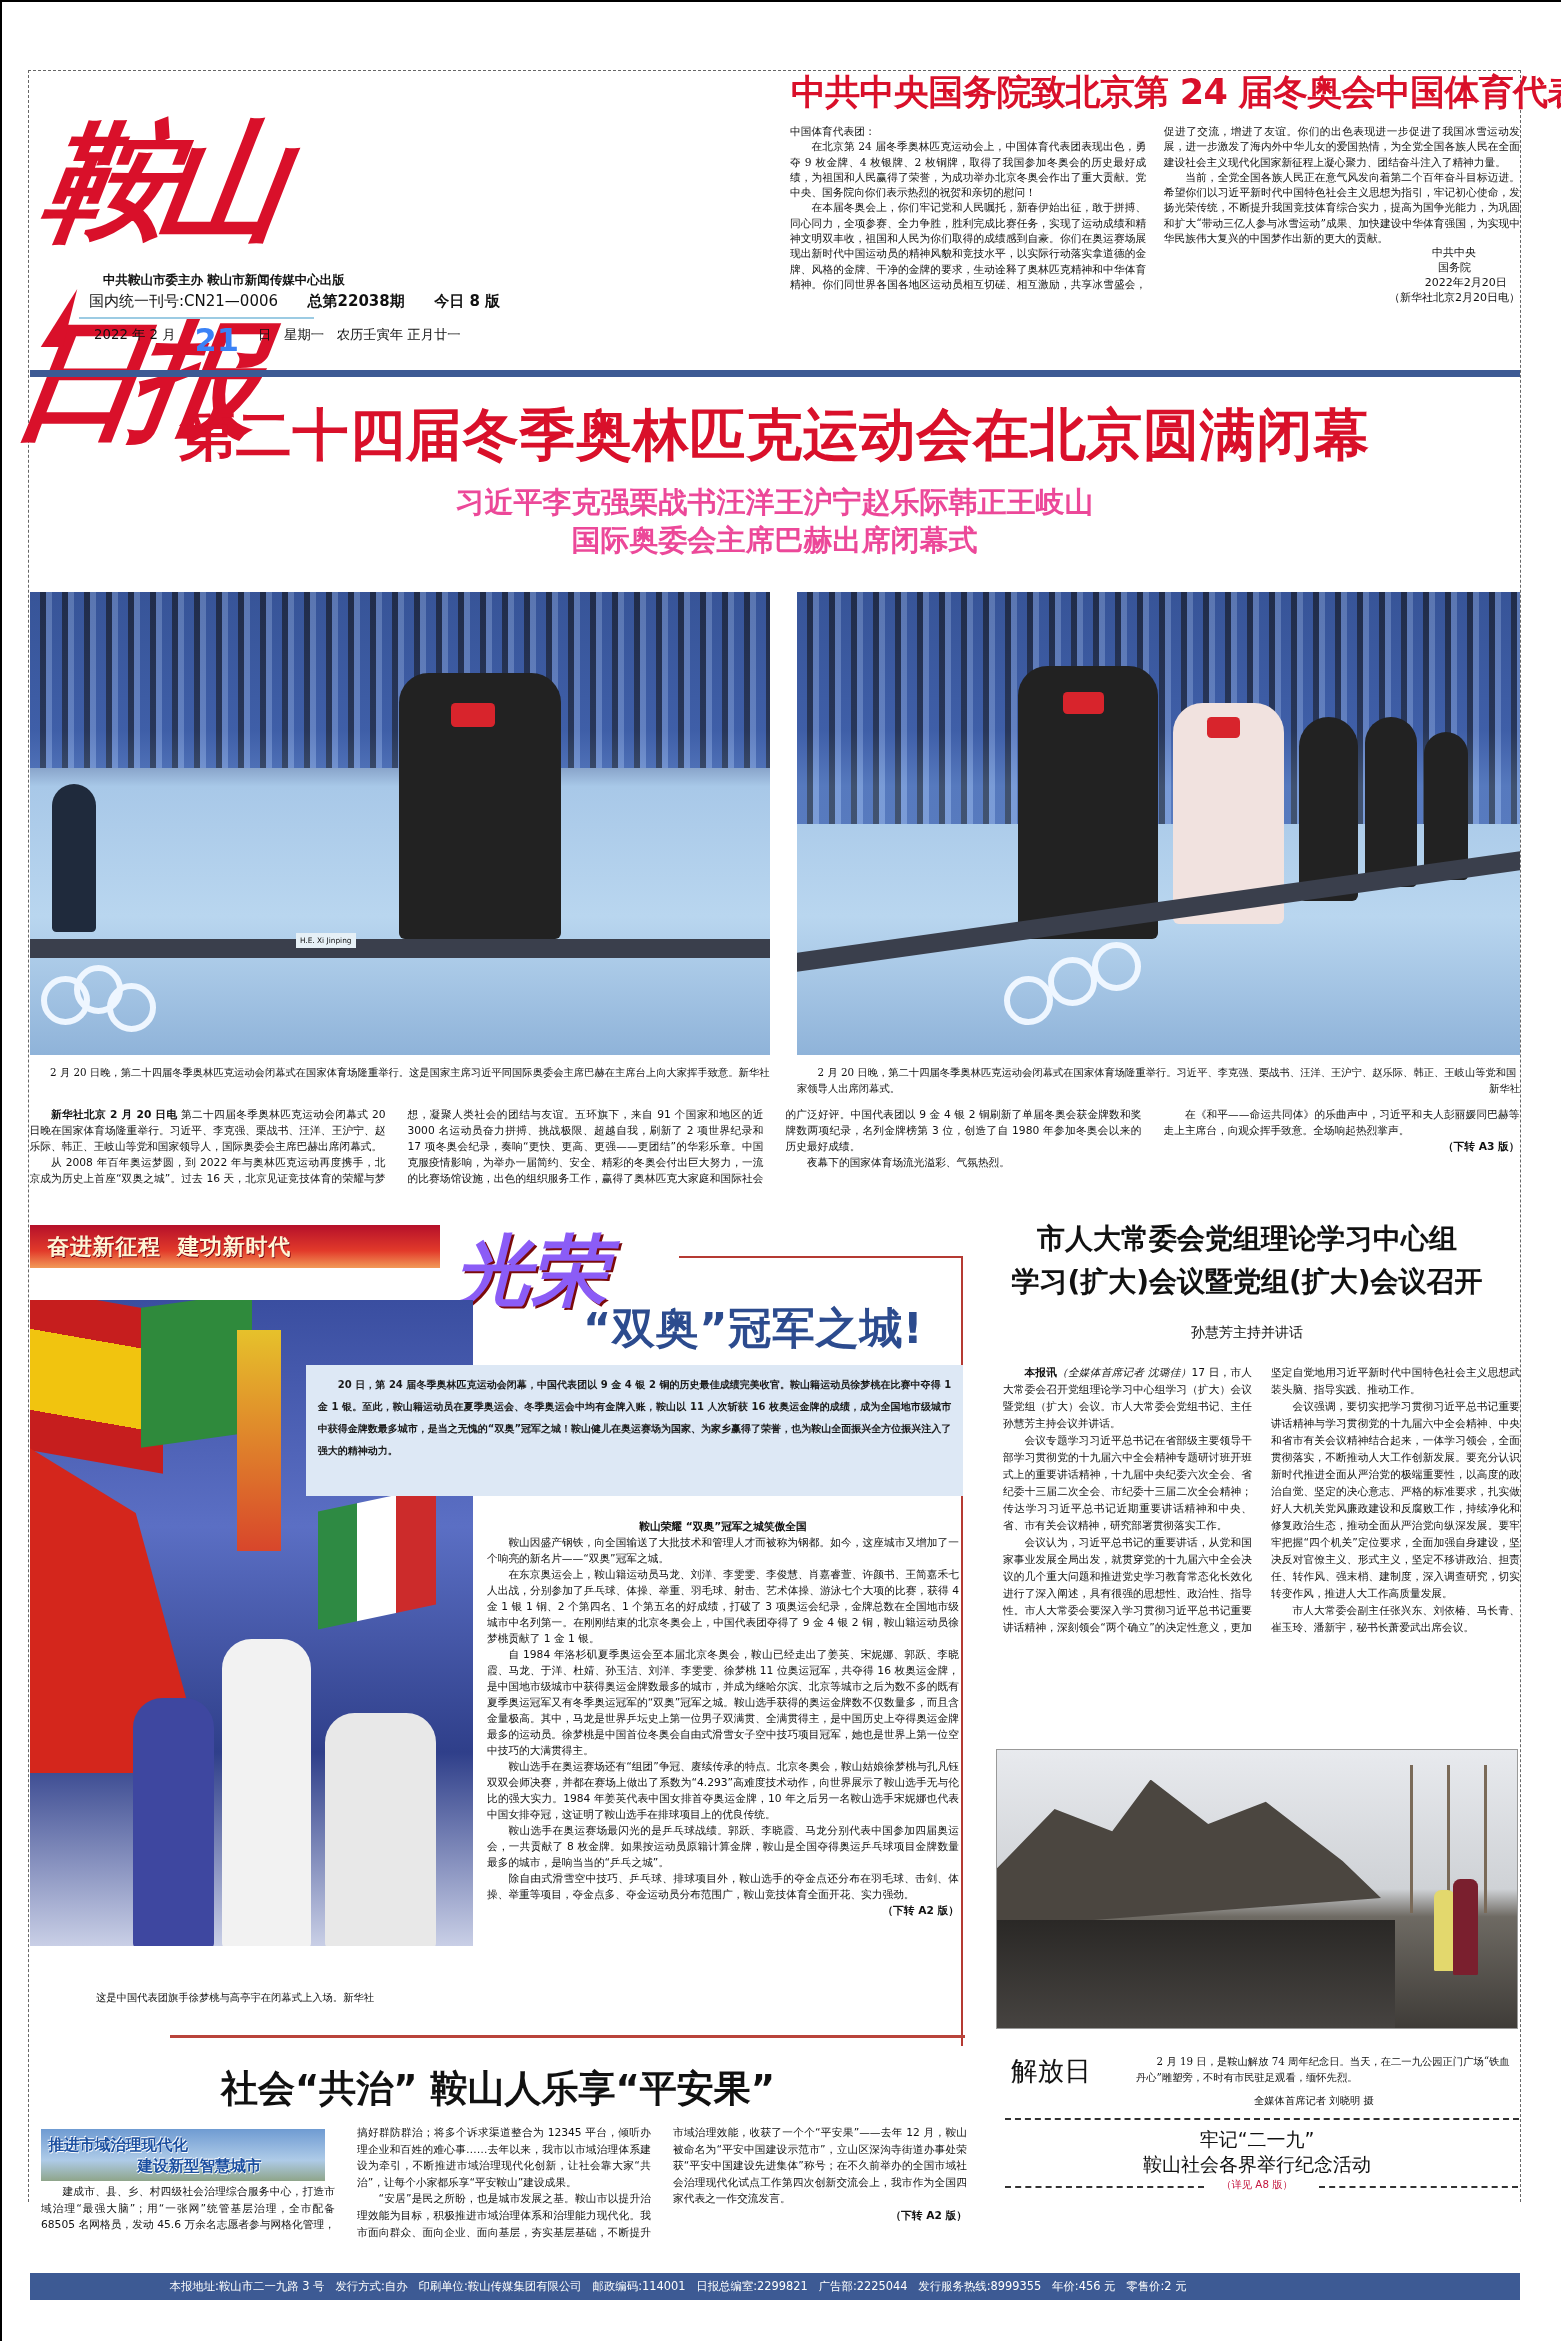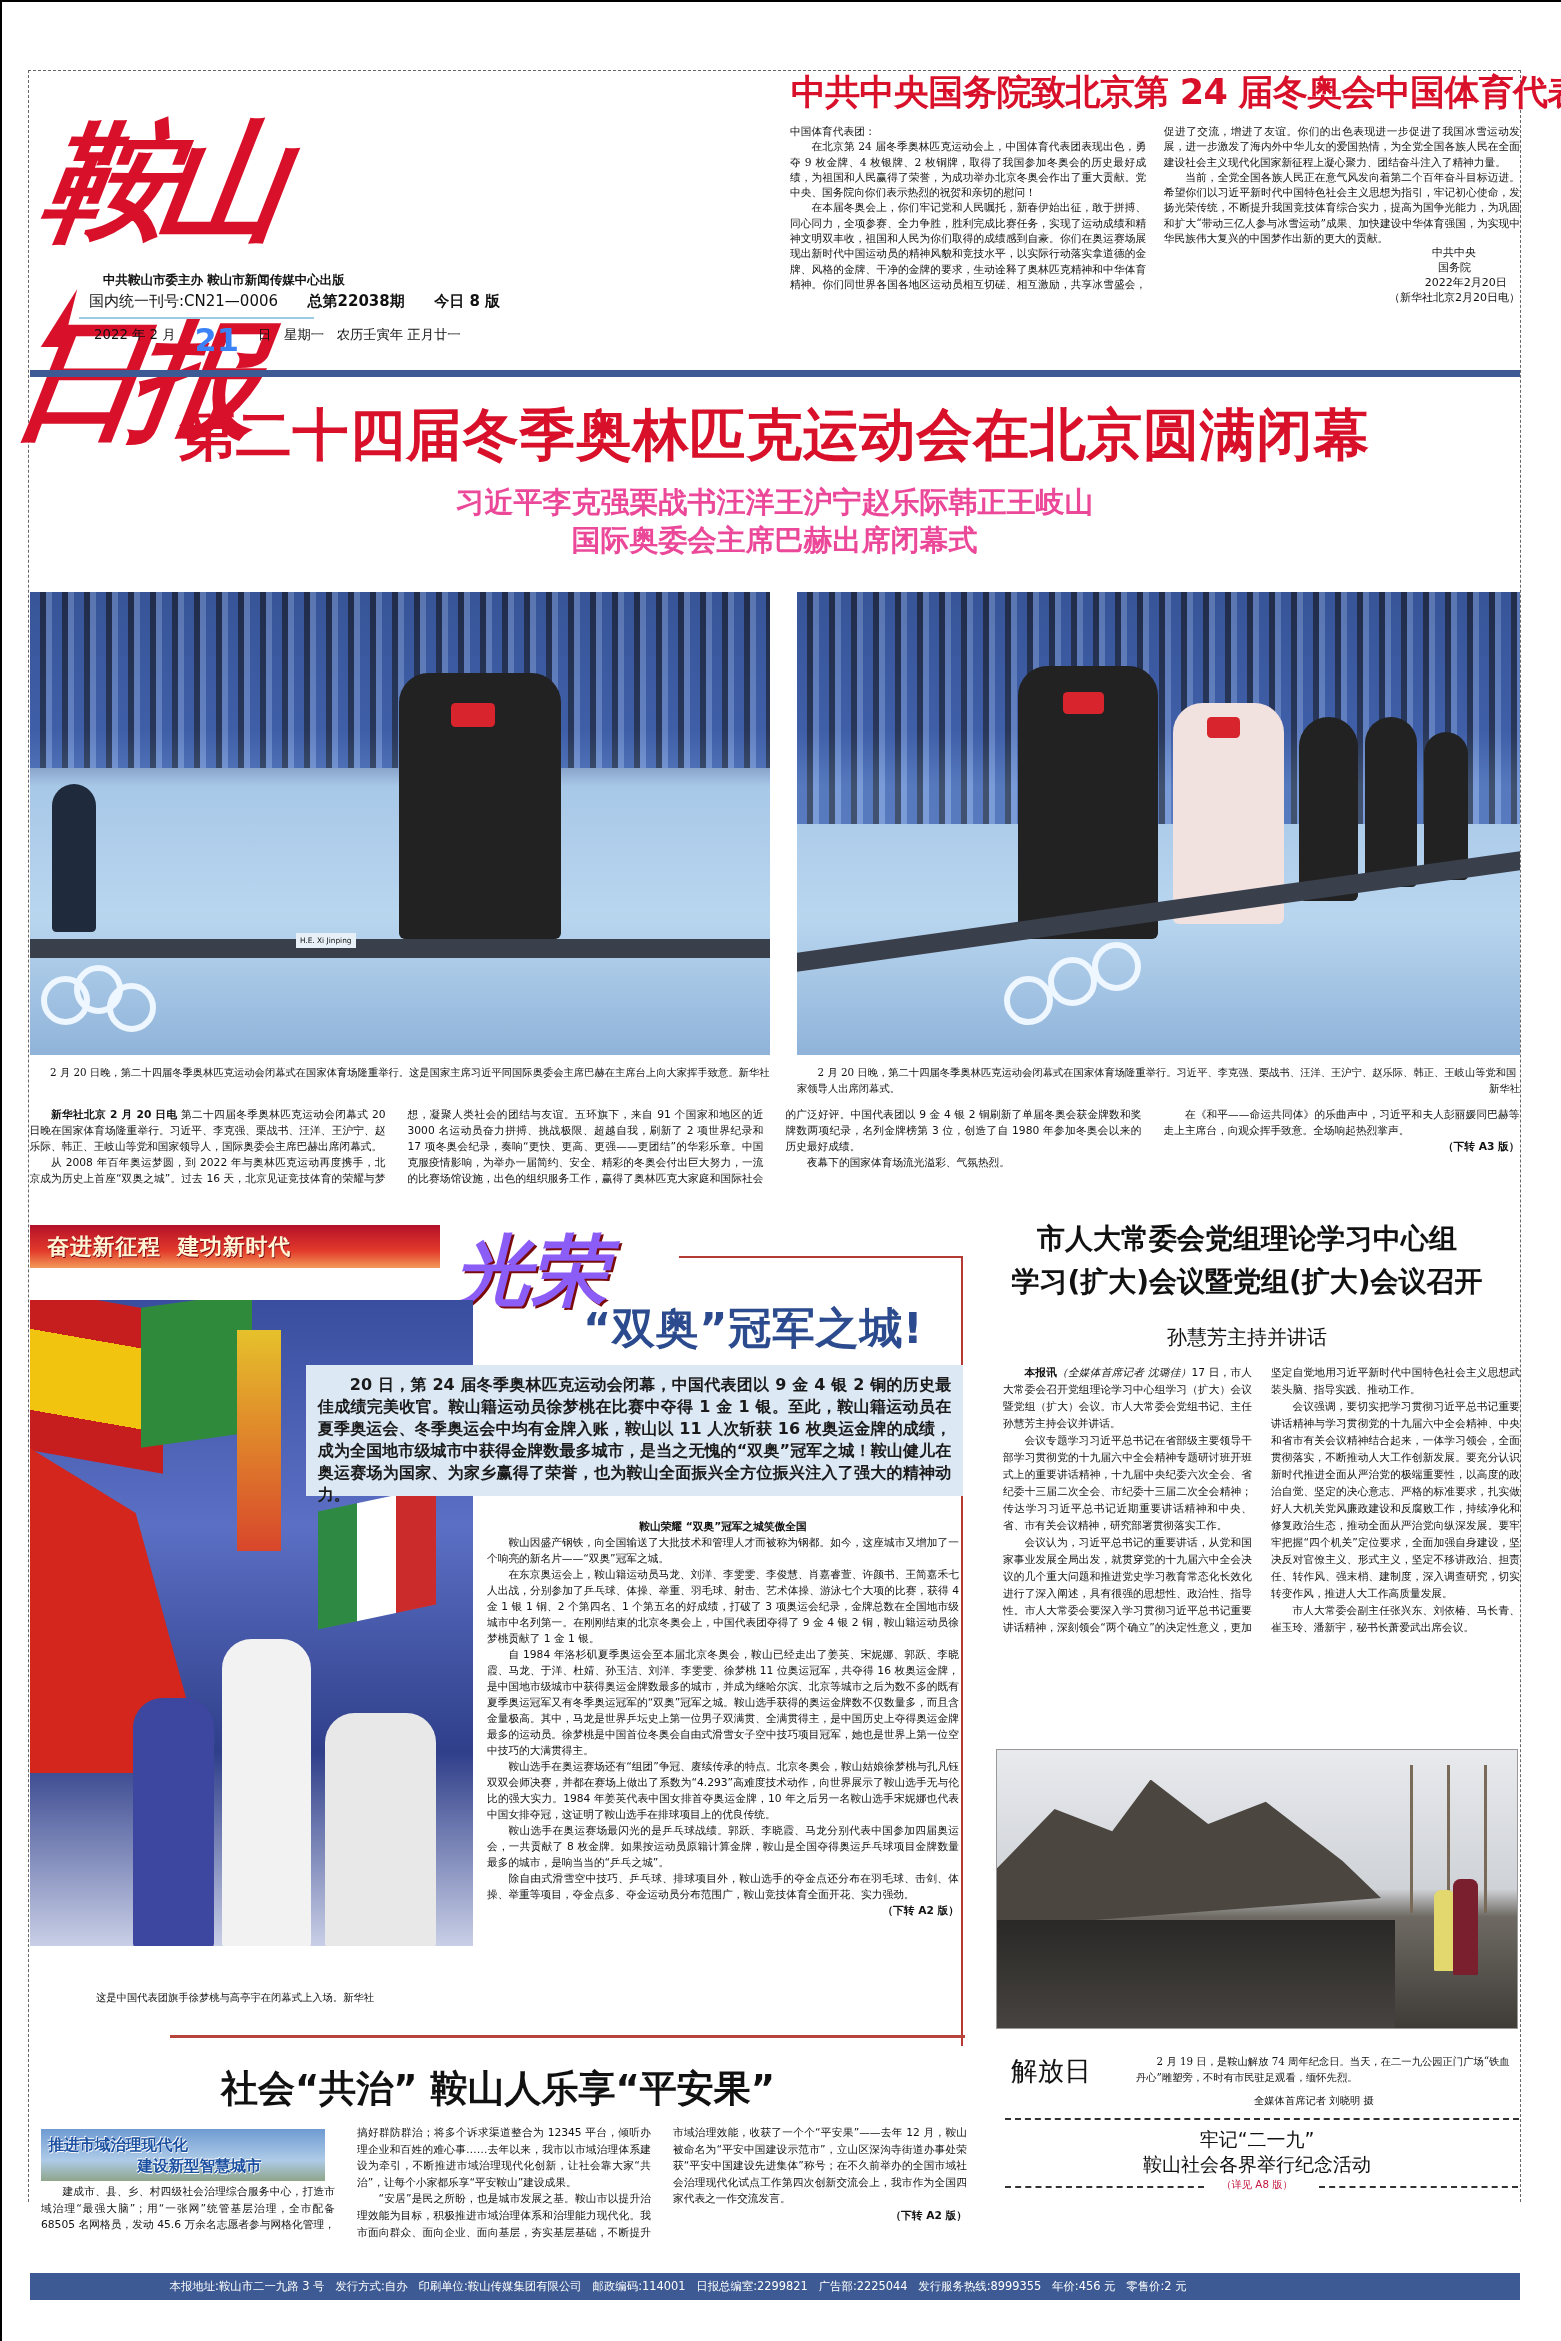--- a/index.html
+++ b/index.html
@@ -42,29 +42,29 @@
 .news-cols .dateline b{font-weight:bold;}
 .cont{text-align:right;font-weight:bold;}
 
 .banner{left:29.5px;top:1225px;width:410px;height:43px;background:linear-gradient(180deg,#b5102a,#e23a2a 60%,#f29a58);color:#fff6d6;font-family:"DejaVu Serif",serif;font-weight:bold;font-size:22px;line-height:43px;padding-left:17.7px;letter-spacing:0.7px;text-shadow:0.7px 0.7px 0 #7a0010;}
 .glory{left:454px;top:1226px;color:#8b5cf6;font-family:"DejaVu Serif",serif;font-weight:bold;font-style:italic;font-size:77px;line-height:89px;text-shadow:2.2px 2.2px 0 #7b0a0a;}
 .sa-title{left:583px;top:1300px;color:#2c4b8e;font-size:43px;font-weight:bold;letter-spacing:0.7px;}
 .red-frame{left:679px;top:1256px;width:284px;height:790px;border-top:2.2px solid #b53a33;border-right:2.2px solid #b53a33;}
 .red-frame-b{left:170px;top:2035px;width:795px;height:3px;background:#b9443b;}
 .flag-photo{left:29.5px;top:1300px;width:443px;height:646px;background:linear-gradient(180deg,#3a4ea0 0%,#5b6fc4 35%,#2f3f8a 70%,#c9cfe6 100%);overflow:hidden;}
 .flag{position:absolute;}
-.summary-box{left:306px;top:1365px;width:657px;height:131px;background:#dde8f5;font-size:16px;line-height:22px;padding:8.9px 11.8px 0 11.8px;text-align:justify;font-weight:bold;color:#1a1a1a;}
+.summary-box{left:306px;top:1365px;width:657px;height:131px;background:#dde8f5;font-size:10px;line-height:22px;padding:8.9px 11.8px 0 11.8px;text-align:justify;font-weight:bold;color:#1a1a1a;}
 .summary-box p{text-indent:2em;}
 .feature-body{left:487px;top:1519px;width:472px;font-size:10.7px;line-height:16px;text-align:justify;}
 .feature-body p{text-indent:2em;}
 .feature-body .ft{text-align:center;text-indent:0;font-weight:bold;}
 .flag-caption{left:96px;top:1991px;font-family:"DejaVu Serif",serif;font-size:10.3px;}
 
 .npc-title{left:974px;top:1217px;width:546px;text-align:center;font-size:28px;font-weight:bold;line-height:43px;}
-.npc-sub{left:974px;top:1324px;width:546px;text-align:center;font-size:20px;}
+.npc-sub{left:974px;top:1324px;width:546px;text-align:center;font-size:14px;}
 .npc-body{left:1003px;top:1364px;width:517px;font-size:10.7px;line-height:17px;column-count:2;column-gap:19px;text-align:justify;}
 .npc-body p{text-indent:2em;}
 .npc-body .kai{font-family:"DejaVu Serif",serif;font-style:italic;}
 
 .statue{left:996px;top:1749px;width:522px;height:280px;background:linear-gradient(180deg,#e8eaee 0%,#cfd2d6 50%,#6e6a63 60%,#3f3c38 100%);overflow:hidden;border:0.7px solid #999;}
 .statue .mass{position:absolute;left:0;top:29.5px;width:384px;height:148px;background:#4b4640;clip-path:polygon(0 60%,15% 20%,30% 35%,40% 0,55% 30%,70% 15%,90% 55%,100% 80%,0 100%);}
 .statue .base{position:absolute;left:0;top:170px;width:398px;height:111px;background:linear-gradient(180deg,#2a2826,#474441);}
 .statue .tree{position:absolute;top:14.8px;width:3px;height:148px;background:#7a6a58;}
 .statue .fig1{position:absolute;left:437px;top:140px;width:20.7px;height:81px;background:#e3d86d;border-radius:7.4px 7.4px 1.5px 1.5px;}
 .statue .fig2{position:absolute;left:456px;top:129px;width:25px;height:96px;background:#7a1f2e;border-radius:7.4px 7.4px 1.5px 1.5px;}

